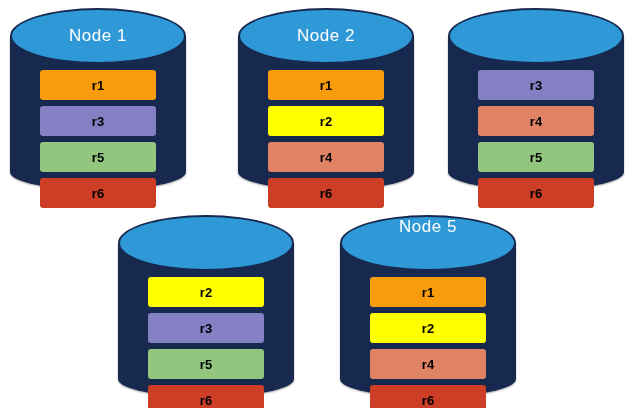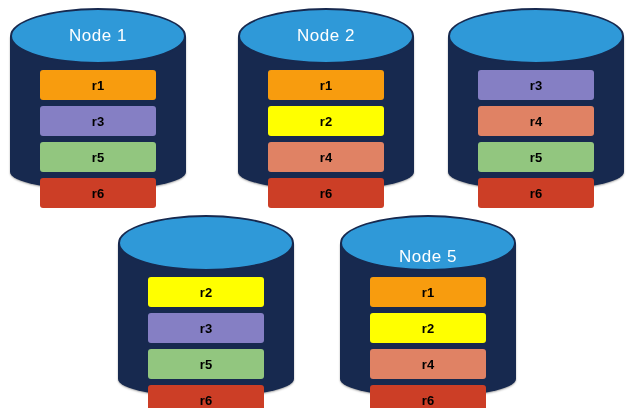--- a/index.html
+++ b/index.html
@@ -132,21 +132,21 @@
       <div class="replica-stack" style="top: 62px;">
         <div class="replica-bar" style="width: 116px; background: rgb(255, 255, 0); color: rgb(0, 0, 0);">r2</div>
         <div class="replica-bar" style="width: 116px; background: rgb(133, 127, 196); color: rgb(0, 0, 0);">r3</div>
         <div class="replica-bar" style="width: 116px; background: rgb(146, 198, 127); color: rgb(0, 0, 0);">r5</div>
         <div class="replica-bar" style="width: 116px; background: rgb(204, 62, 38); color: rgb(0, 0, 0);">r6</div>
       </div>
     </div>
     <div class="node" style="left: 340px; top: 215px; width: 176px; height: 182px;">
       <div class="cyl-body" style="top: 28px; height: 154px; background: rgb(23, 41, 79);"></div>
       <div class="cyl-top" style="height: 56px; background: rgb(47, 153, 216); border-color: rgb(23, 41, 79);"></div>
-      <div class="node-label" style="top: 32px; color: rgb(255, 255, 255);">Node  5</div>
+      <div class="node-label" style="top: 2px; color: rgb(255, 255, 255);">Node  5</div>
       <div class="replica-stack" style="top: 62px;">
         <div class="replica-bar" style="width: 116px; background: rgb(248, 156, 14); color: rgb(0, 0, 0);">r1</div>
         <div class="replica-bar" style="width: 116px; background: rgb(255, 255, 0); color: rgb(0, 0, 0);">r2</div>
         <div class="replica-bar" style="width: 116px; background: rgb(224, 130, 100); color: rgb(0, 0, 0);">r4</div>
         <div class="replica-bar" style="width: 116px; background: rgb(204, 62, 38); color: rgb(0, 0, 0);">r6</div>
       </div>
     </div>
   </div>
 
 </body></html>

